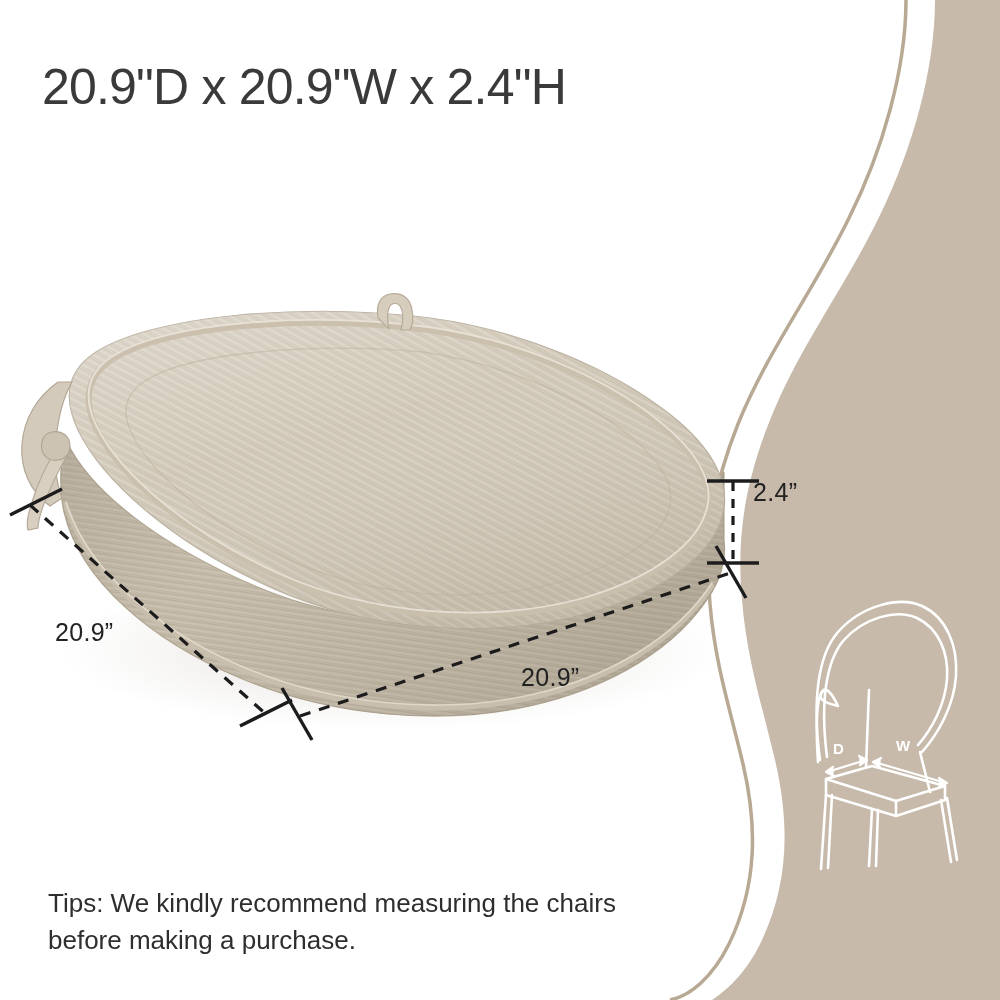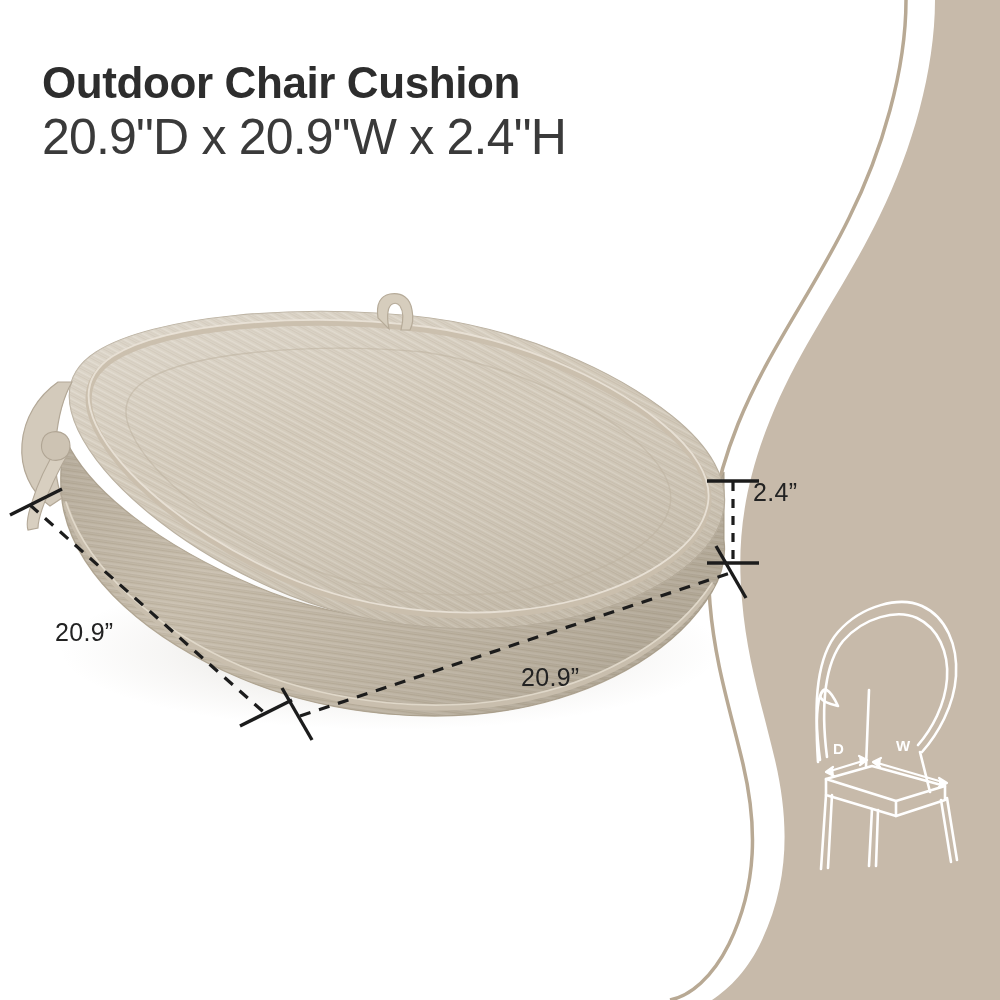--- a/index.html
+++ b/index.html
@@ -105,21 +105,20 @@
     <path fill="none" stroke="#b8a994" stroke-width="3.5" d="M 906,0
              C 906,70 882,152 849,218
              C 813,292 768,350 738,424
              C 710,494 705,548 710,604
              C 715,664 730,709 743,764
              C 757,824 758,884 729,944
              C 712,978 690,996 670,1000"></path>
   </svg>
 
   <div class="title-block">
-    <div class="title-line1">Outdoor Chair Cushion</div>
     <div class="title-line2">20.9"D x 20.9"W x 2.4"H</div>
   </div>
 
   <svg class="art-svg" viewBox="0 0 1000 1000">
     <defs>
 
       <pattern id="fabricTex" width="7" height="7" patternUnits="userSpaceOnUse" patternTransform="rotate(28)">
         <rect width="7" height="7" fill="#d2c9b9"></rect>
         <rect x="0" y="0" width="7" height="1.1" fill="#c3b8a6" opacity="0.75"></rect>
         <rect x="0" y="3" width="7" height="0.9" fill="#ded7ca" opacity="0.8"></rect>
@@ -310,14 +309,18 @@
     </g>
   </svg>
 
   <div class="dim-label" id="dim-depth-label">20.9”</div>
   <div class="dim-label" id="dim-width-label">20.9”</div>
   <div class="dim-label" id="dim-height-label">2.4”</div>
 
   <div class="chair-dim-letter" id="chair-letter-d">D</div>
   <div class="chair-dim-letter" id="chair-letter-w">W</div>
 
+  <div class="tips-block">
+    <div>Tips: We kindly recommend measuring the chairs</div>
+    <div>before making a purchase.</div>
+  </div>
 
 </div>
 
 </body></html>

